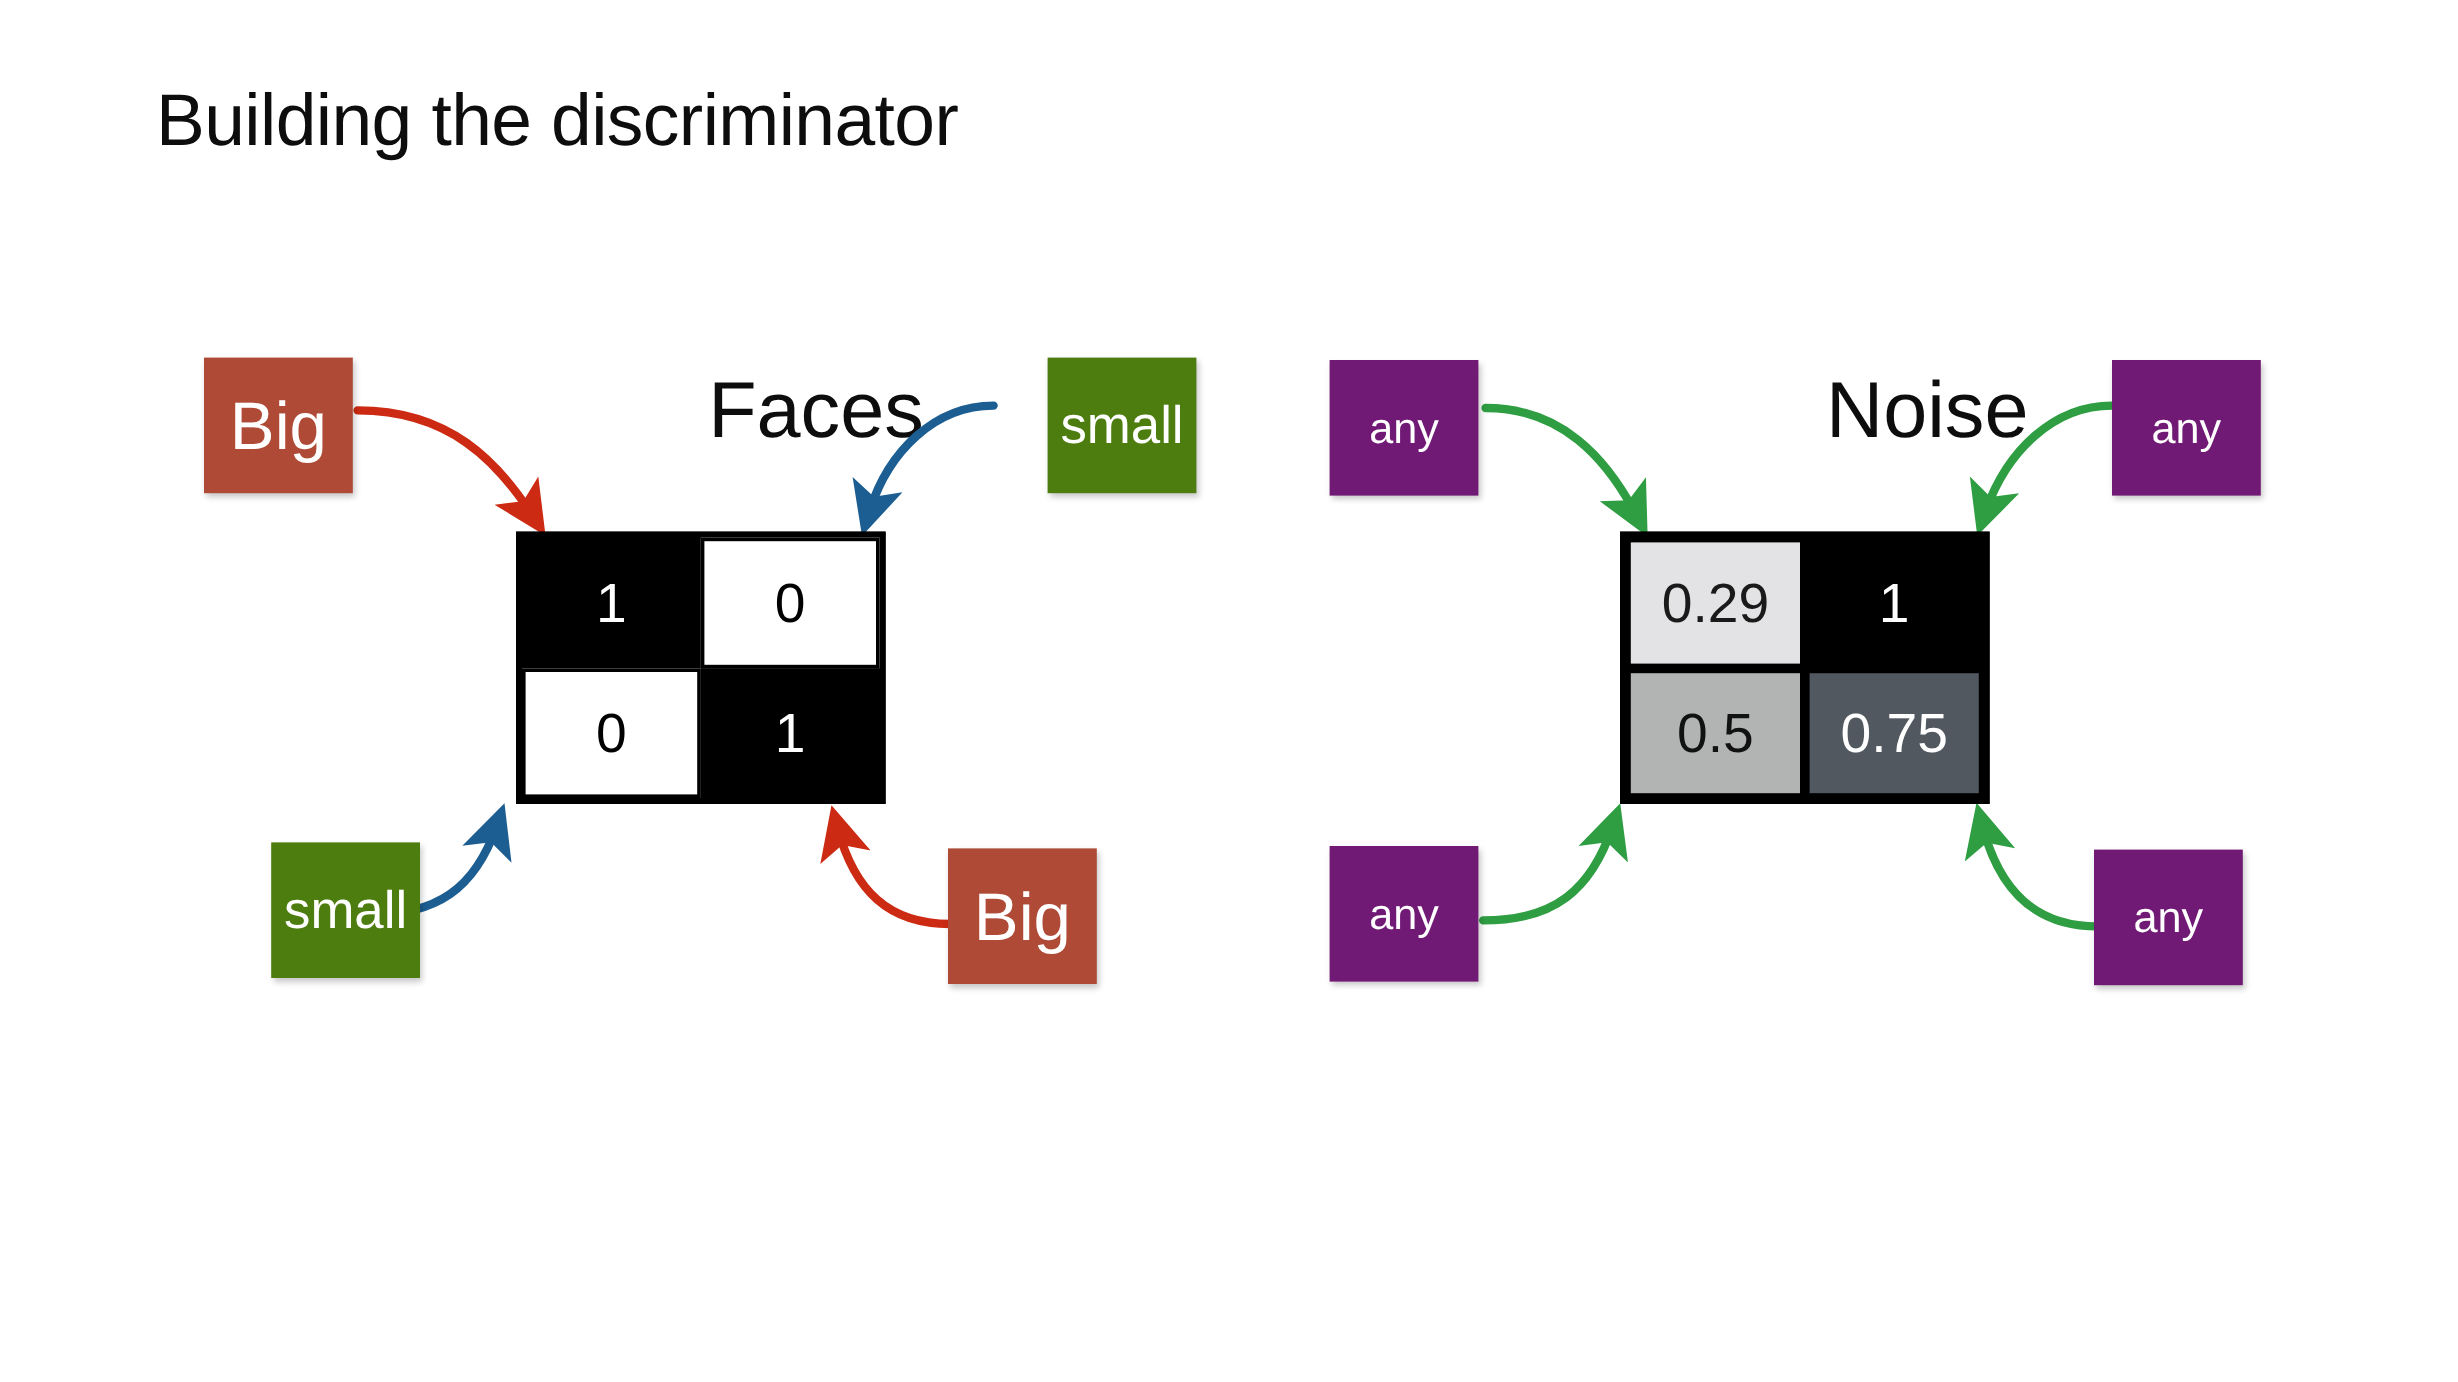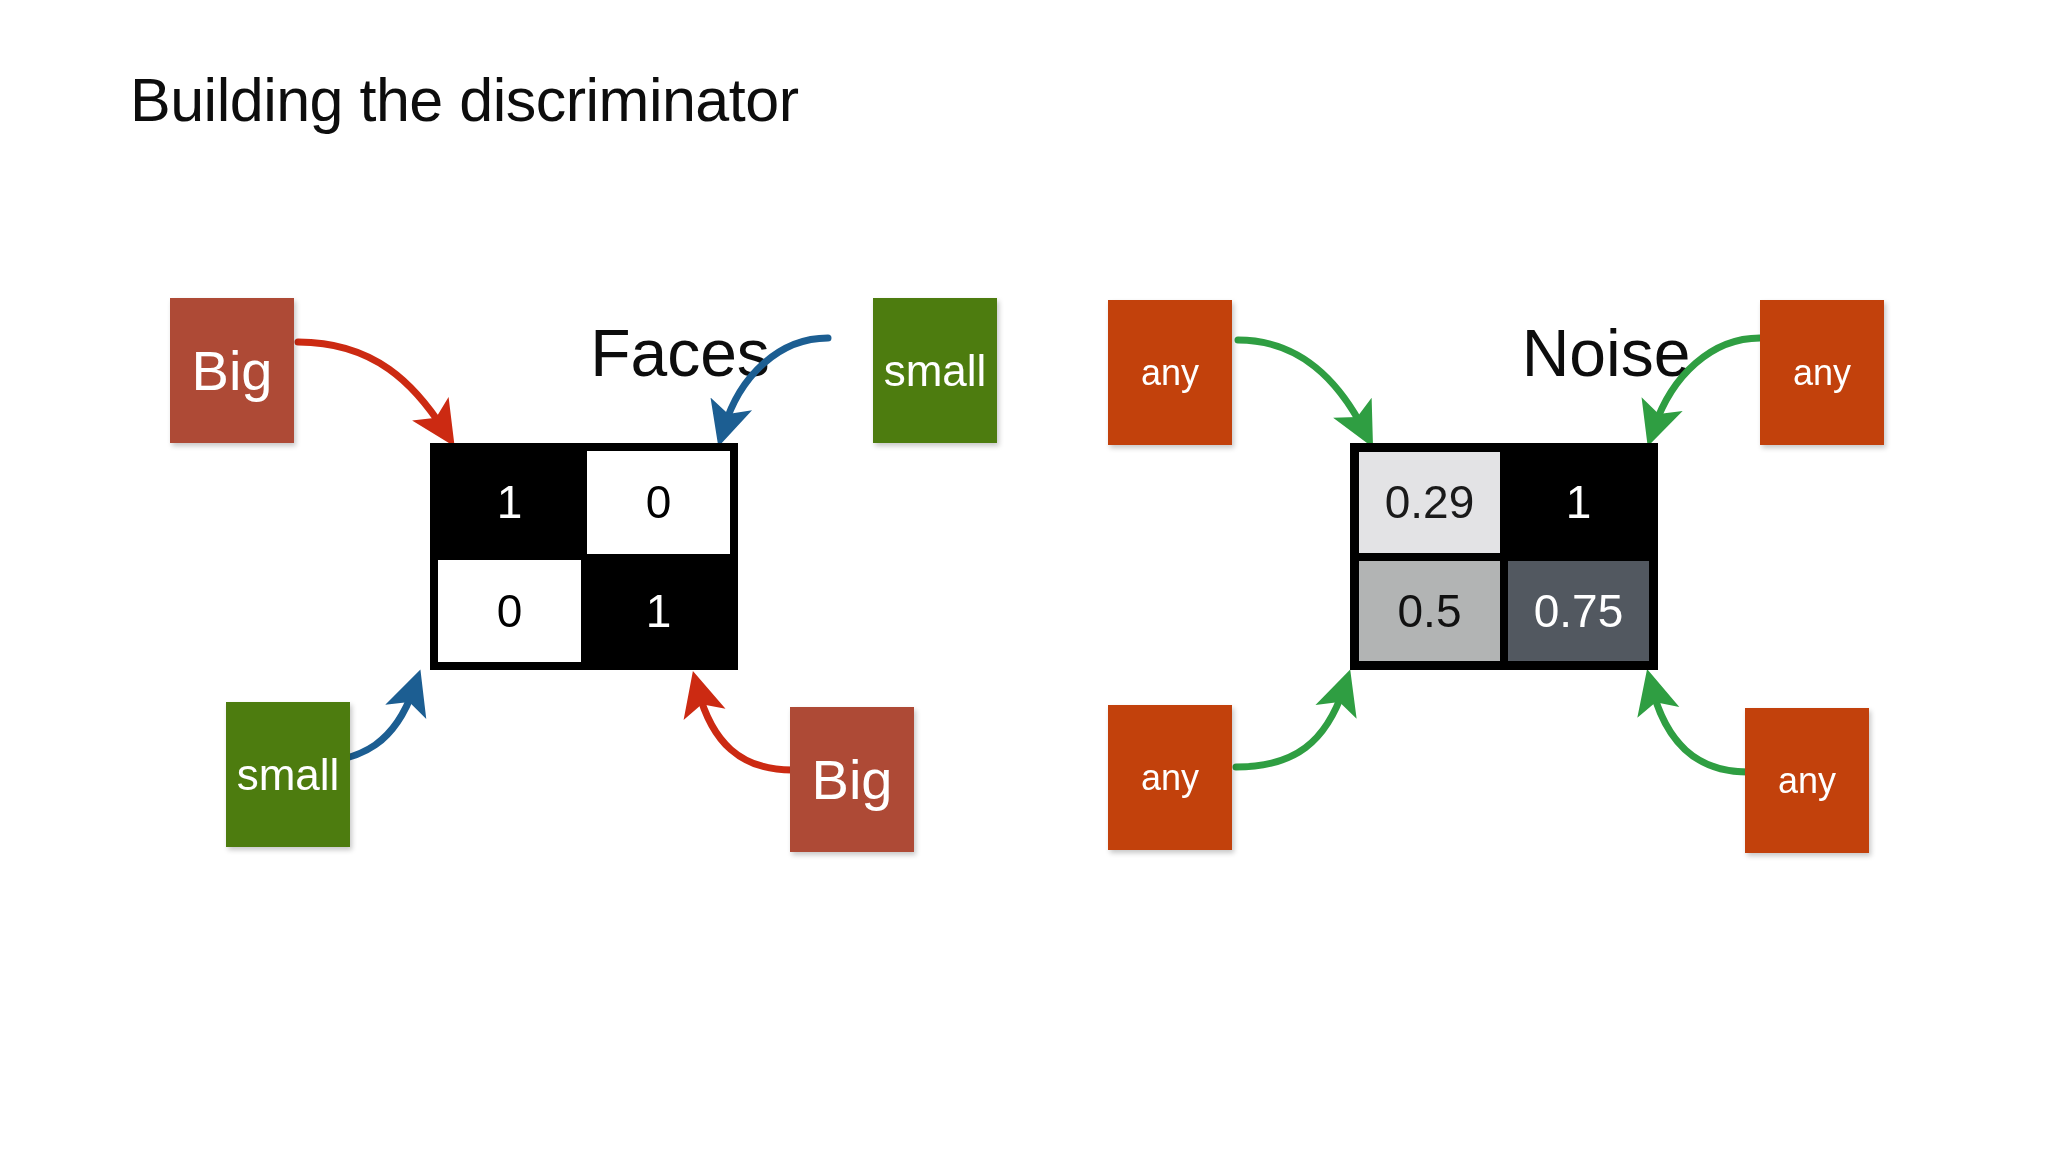--- a/index.html
+++ b/index.html
@@ -34,21 +34,21 @@
     position: absolute;
     top: 280px;
     width: 940px;
     height: 560px;
   }
   #panel-faces { left: 200px; }
   #panel-noise { left: 1120px; }
 
   .panel-heading {
     position: absolute;
-    top: 35px;
+    top: 23px;
     left: 0;
     width: 100%;
     text-align: center;
     font-size: 66px;
     font-weight: 400;
     color: #0d0d0d;
     pointer-events: none;
   }
   #panel-faces .panel-heading { left: 10px; }
   #panel-noise .panel-heading { left: 16px; }
@@ -82,31 +82,31 @@
   
   .cell.g-light  { background: #e3e3e5; color: #1a1a1a; margin: 4px; }
   .cell.g-mid    { background: #b2b4b4; color: #111111; margin: 4px; }
   .cell.g-dark   { background: #525860; color: #ffffff; margin: 4px; }
   .cell.g-black  { background: #000000; color: #ffffff; }
 
   
   .chip {
     position: absolute;
     width: 124px;
-    height: 145px;
+    height: 113px;
     display: flex;
     align-items: center;
     justify-content: center;
     color: #ffffff;
     box-shadow: 2px 3px 5px rgba(0,0,0,0.22);
     user-select: none;
   }
   .chip.red   { background: #ae4a36; }
   .chip.blue  { background: #4d7c0f; margin-left: 48px; }
-  .chip.green { background: #c2410c; }
+  .chip.green { background: #701a75; }
   .chip .chip-label { display: block; line-height: 1; }
   .chip.big   .chip-label { font-size: 56px; }
   .chip.small .chip-label { font-size: 44px; }
   .chip.any   .chip-label { font-size: 36px; }
 
   
   .chip.tl { left: -30px;  top: 18px; }
   .chip.tr { left: 625px;  top: 18px; }
   .chip.bl { left: -22px;  top: 422px; }
   .chip.br { left: 590px;  top: 427px; }

